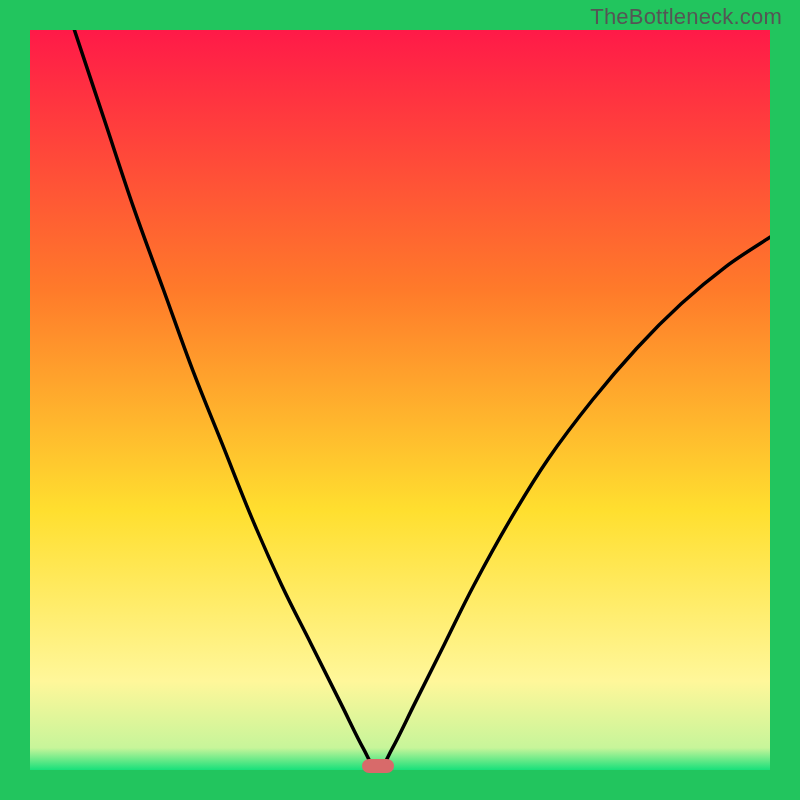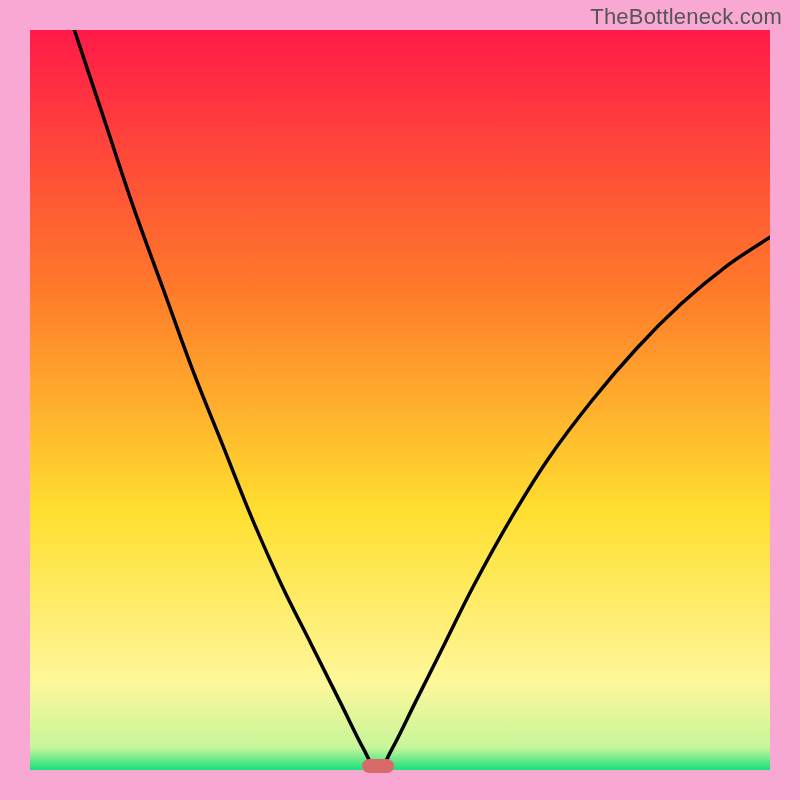--- a/index.html
+++ b/index.html
@@ -8,21 +8,21 @@
     width: 800px;
     height: 800px;
     overflow: hidden;
     background: #000;
     font-family: Arial, Helvetica, sans-serif;
   }
   .frame {
     position: relative;
     width: 800px;
     height: 800px;
-    background: #f9a8d4;
+    background: #22c55e;
   }
   .watermark {
     position: absolute;
     top: 4px;
     right: 18px;
     color: #555;
     font-size: 22px;
     font-weight: 500;
     letter-spacing: 0.2px;
     z-index: 10;

